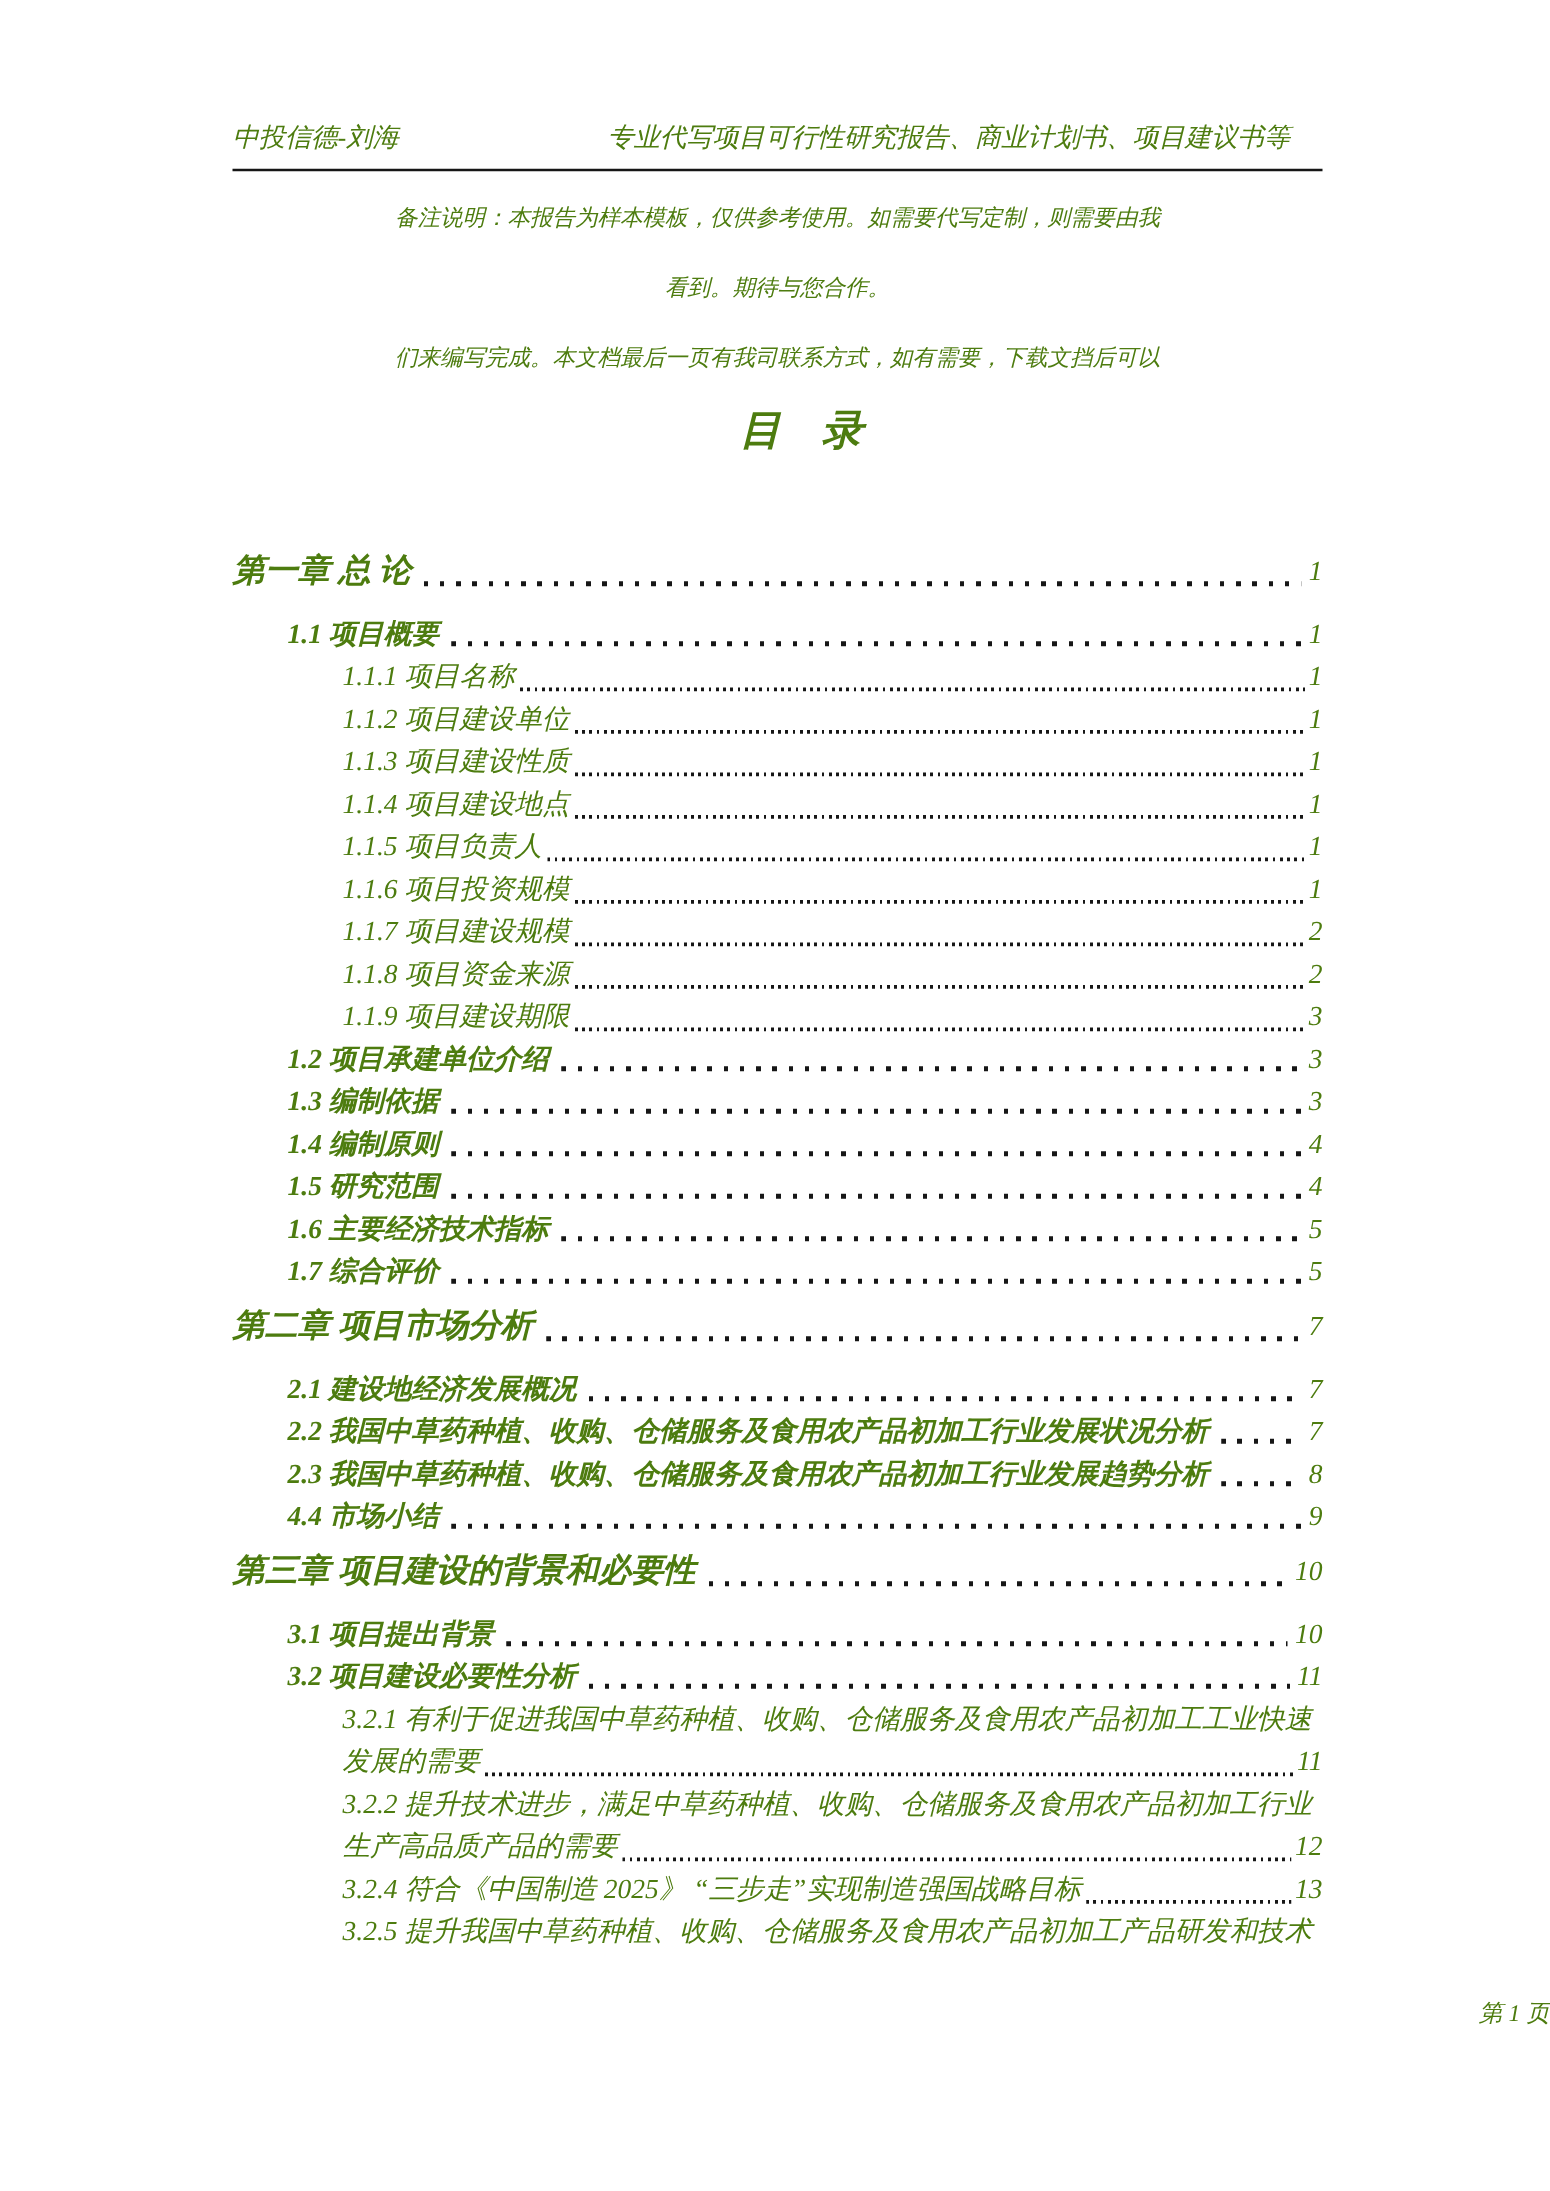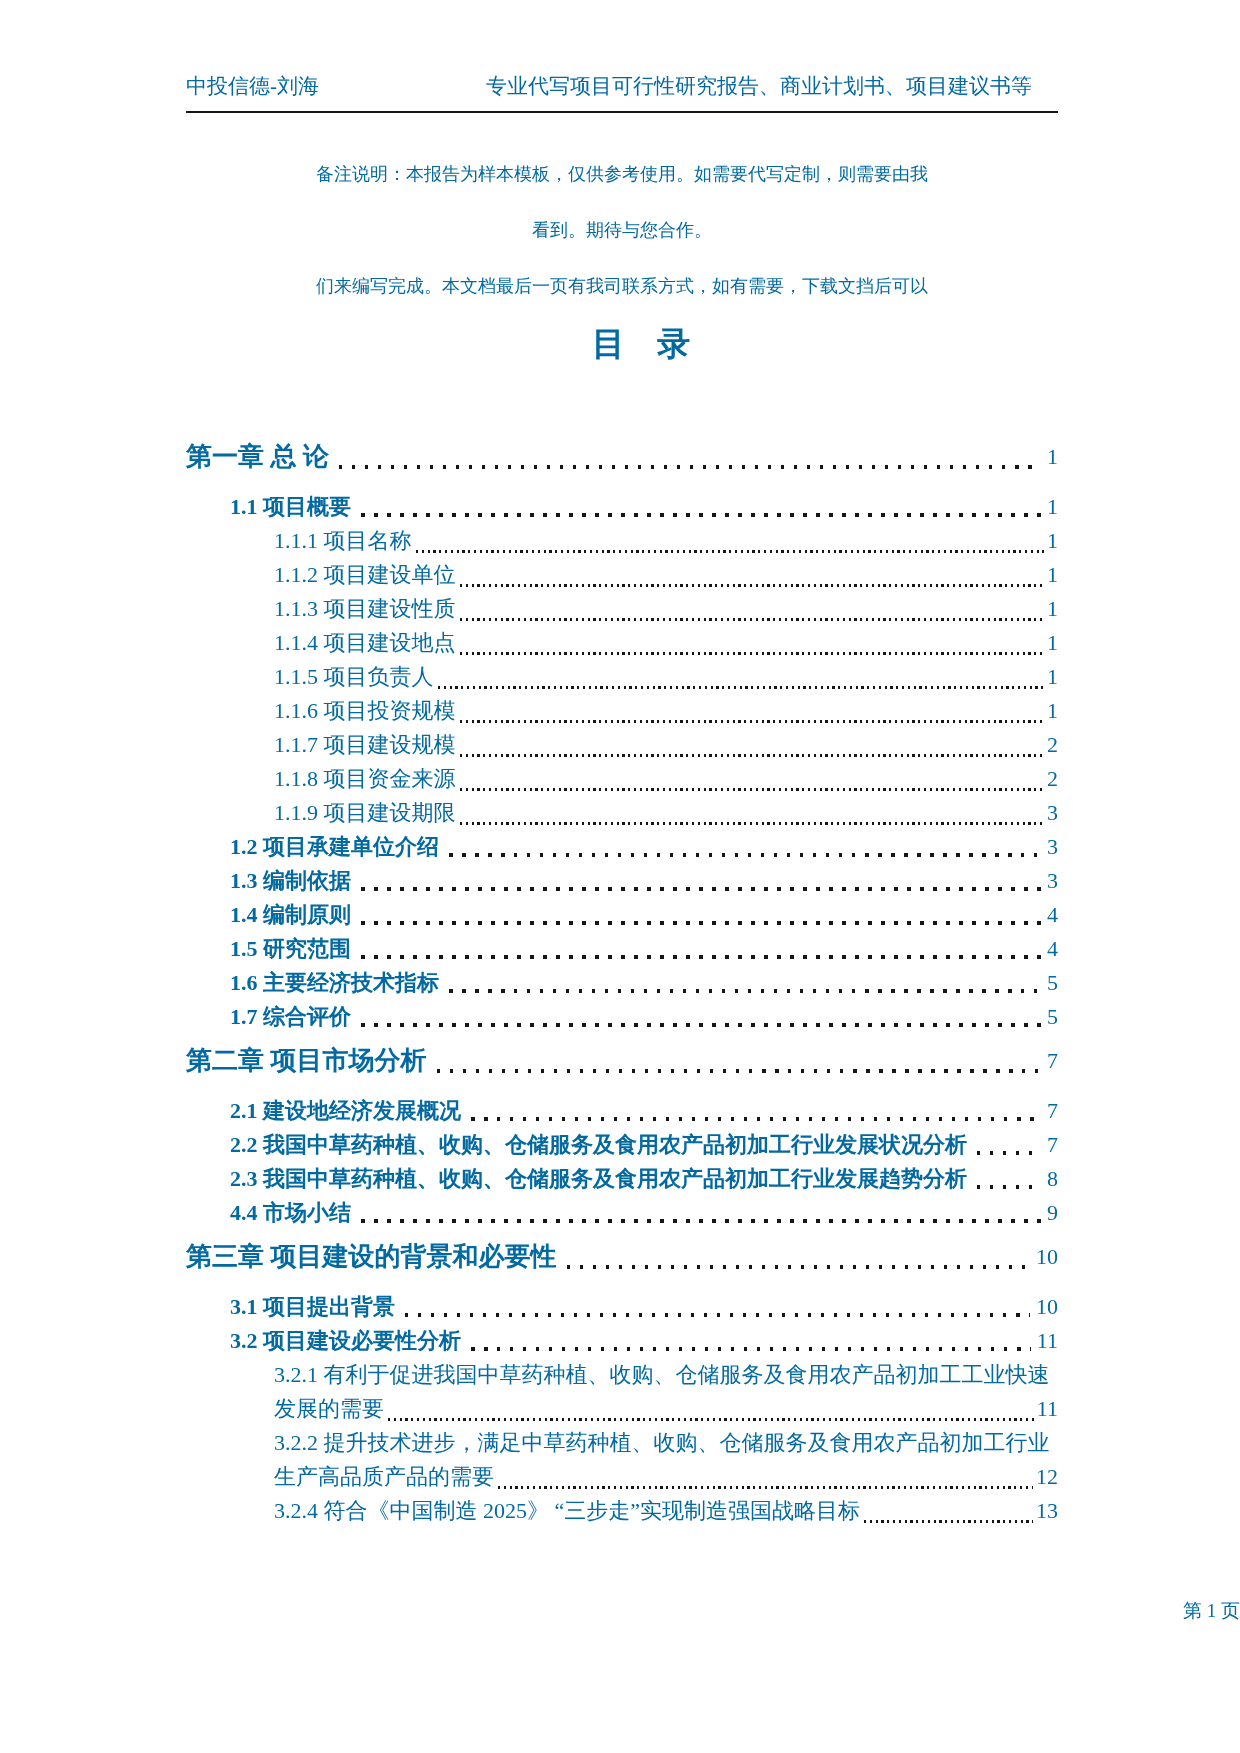--- a/index.html
+++ b/index.html
@@ -1,34 +1,35 @@
 <!DOCTYPE html>
 <html><head>
 <meta charset="utf-8">
 <style>
   html,body { margin:0; padding:0; background:#ffffff; }
   .page {
     position:relative;
     width:1240px; height:1753px;
     background:#ffffff;
-    color:#0369a1;
+    color:#4d7c0f;
     font-family:"Liberation Serif","DejaVu Serif",serif;
     overflow:hidden;
     margin:0 auto;
+    font-style:italic;
   }
   
   .header {
     position:absolute; top:72px; left:186px; width:872px;
     display:flex; justify-content:space-between; align-items:flex-end;
     border-bottom:2.5px solid #161616;
     padding-bottom:11px;
     font-size:21px;
   }
   .header-left { white-space:pre; }
-  .header-right { white-space:pre; padding-right:26px; }
+  .header-right { white-space:pre; padding-right:26px;margin-top:24px; }
   
   .notice {
     position:absolute; top:146px; left:186px; width:872px;
     font-size:18px; line-height:56px;
     text-align:center;
   }
   .notice-line { white-space:pre; }
   
   .toc-title {
     position:absolute; top:322px; left:0; width:100%;
@@ -230,17 +231,20 @@
       <div class="toc-row lvl3">
         <span class="toc-text">生产高品质产品的需要</span>
         <span class="leader leader-fine"></span>
         <span class="toc-page">12</span>
       </div>
       <div class="toc-row lvl3">
         <span class="toc-text">3.2.4 符合《中国制造 2025》 “三步走”实现制造强国战略目标</span>
         <span class="leader leader-fine"></span>
         <span class="toc-page">13</span>
       </div>
+      <div class="toc-row lvl3">
+        <span class="toc-text">3.2.5 提升我国中草药种植、收购、仓储服务及食用农产品初加工产品研发和技术</span>
+      </div>
     </div>
 
   <div class="footer">第 1 页</div>
 
 </div>
 
 </body></html>

